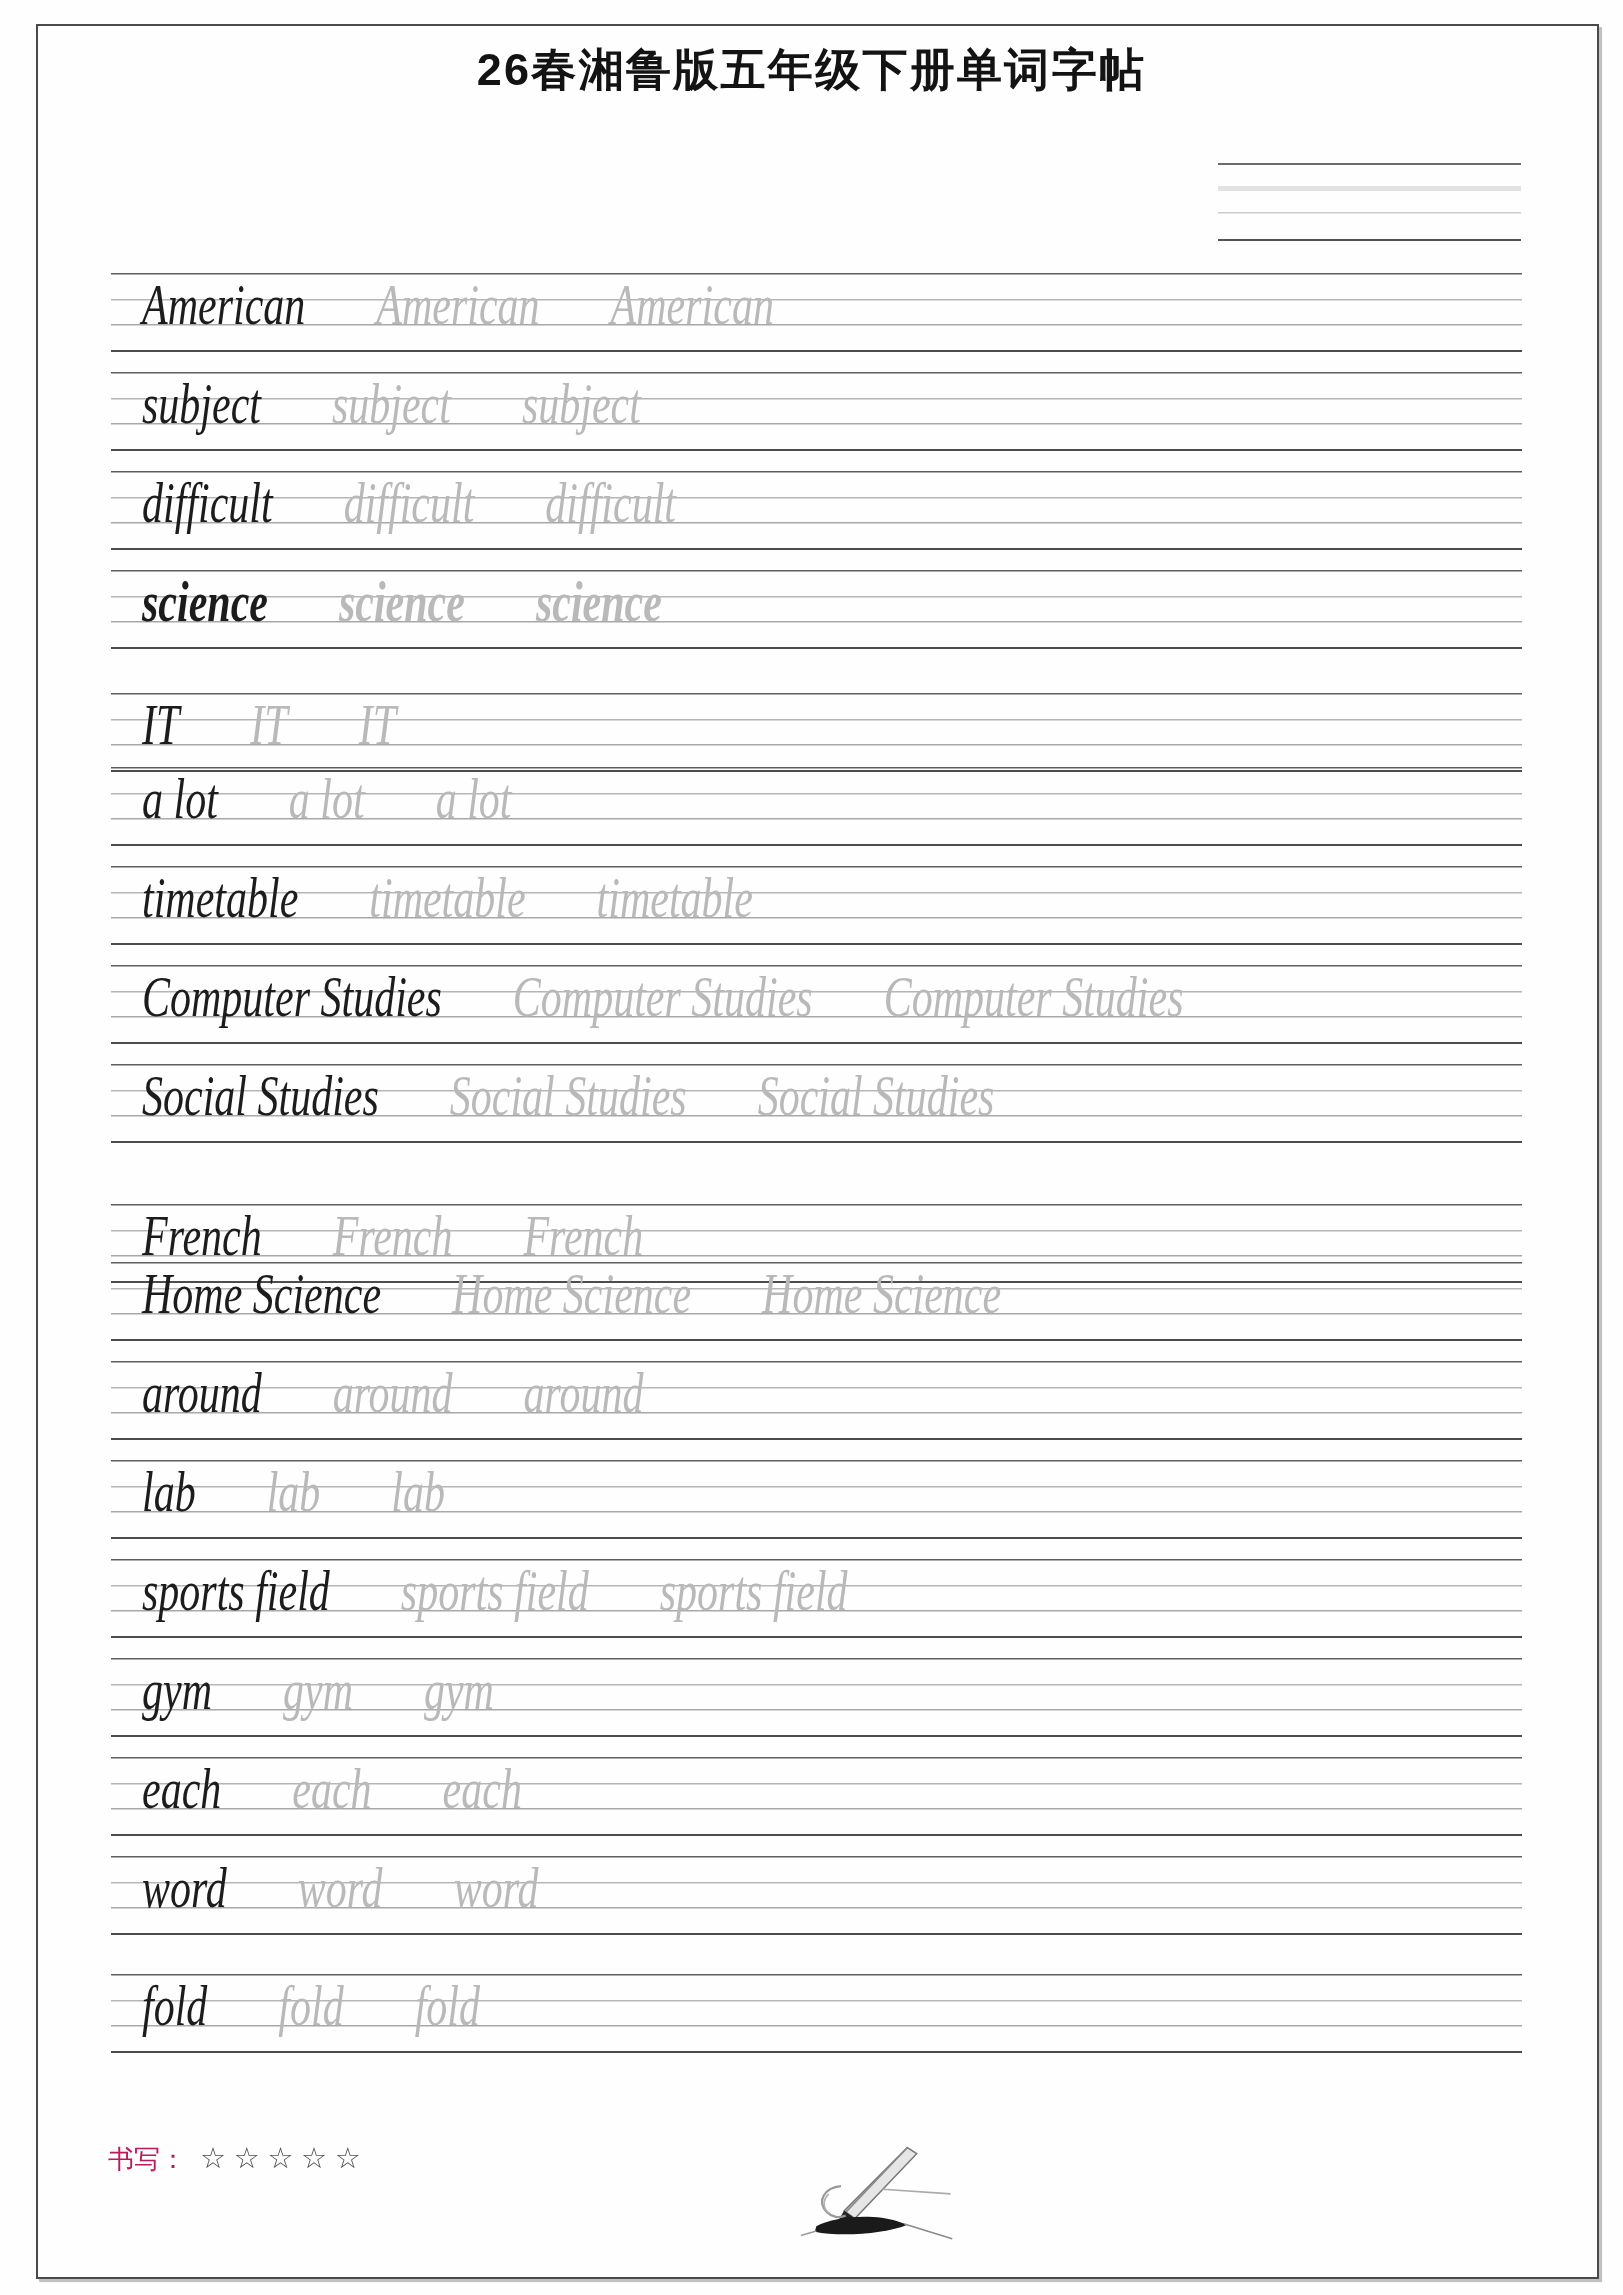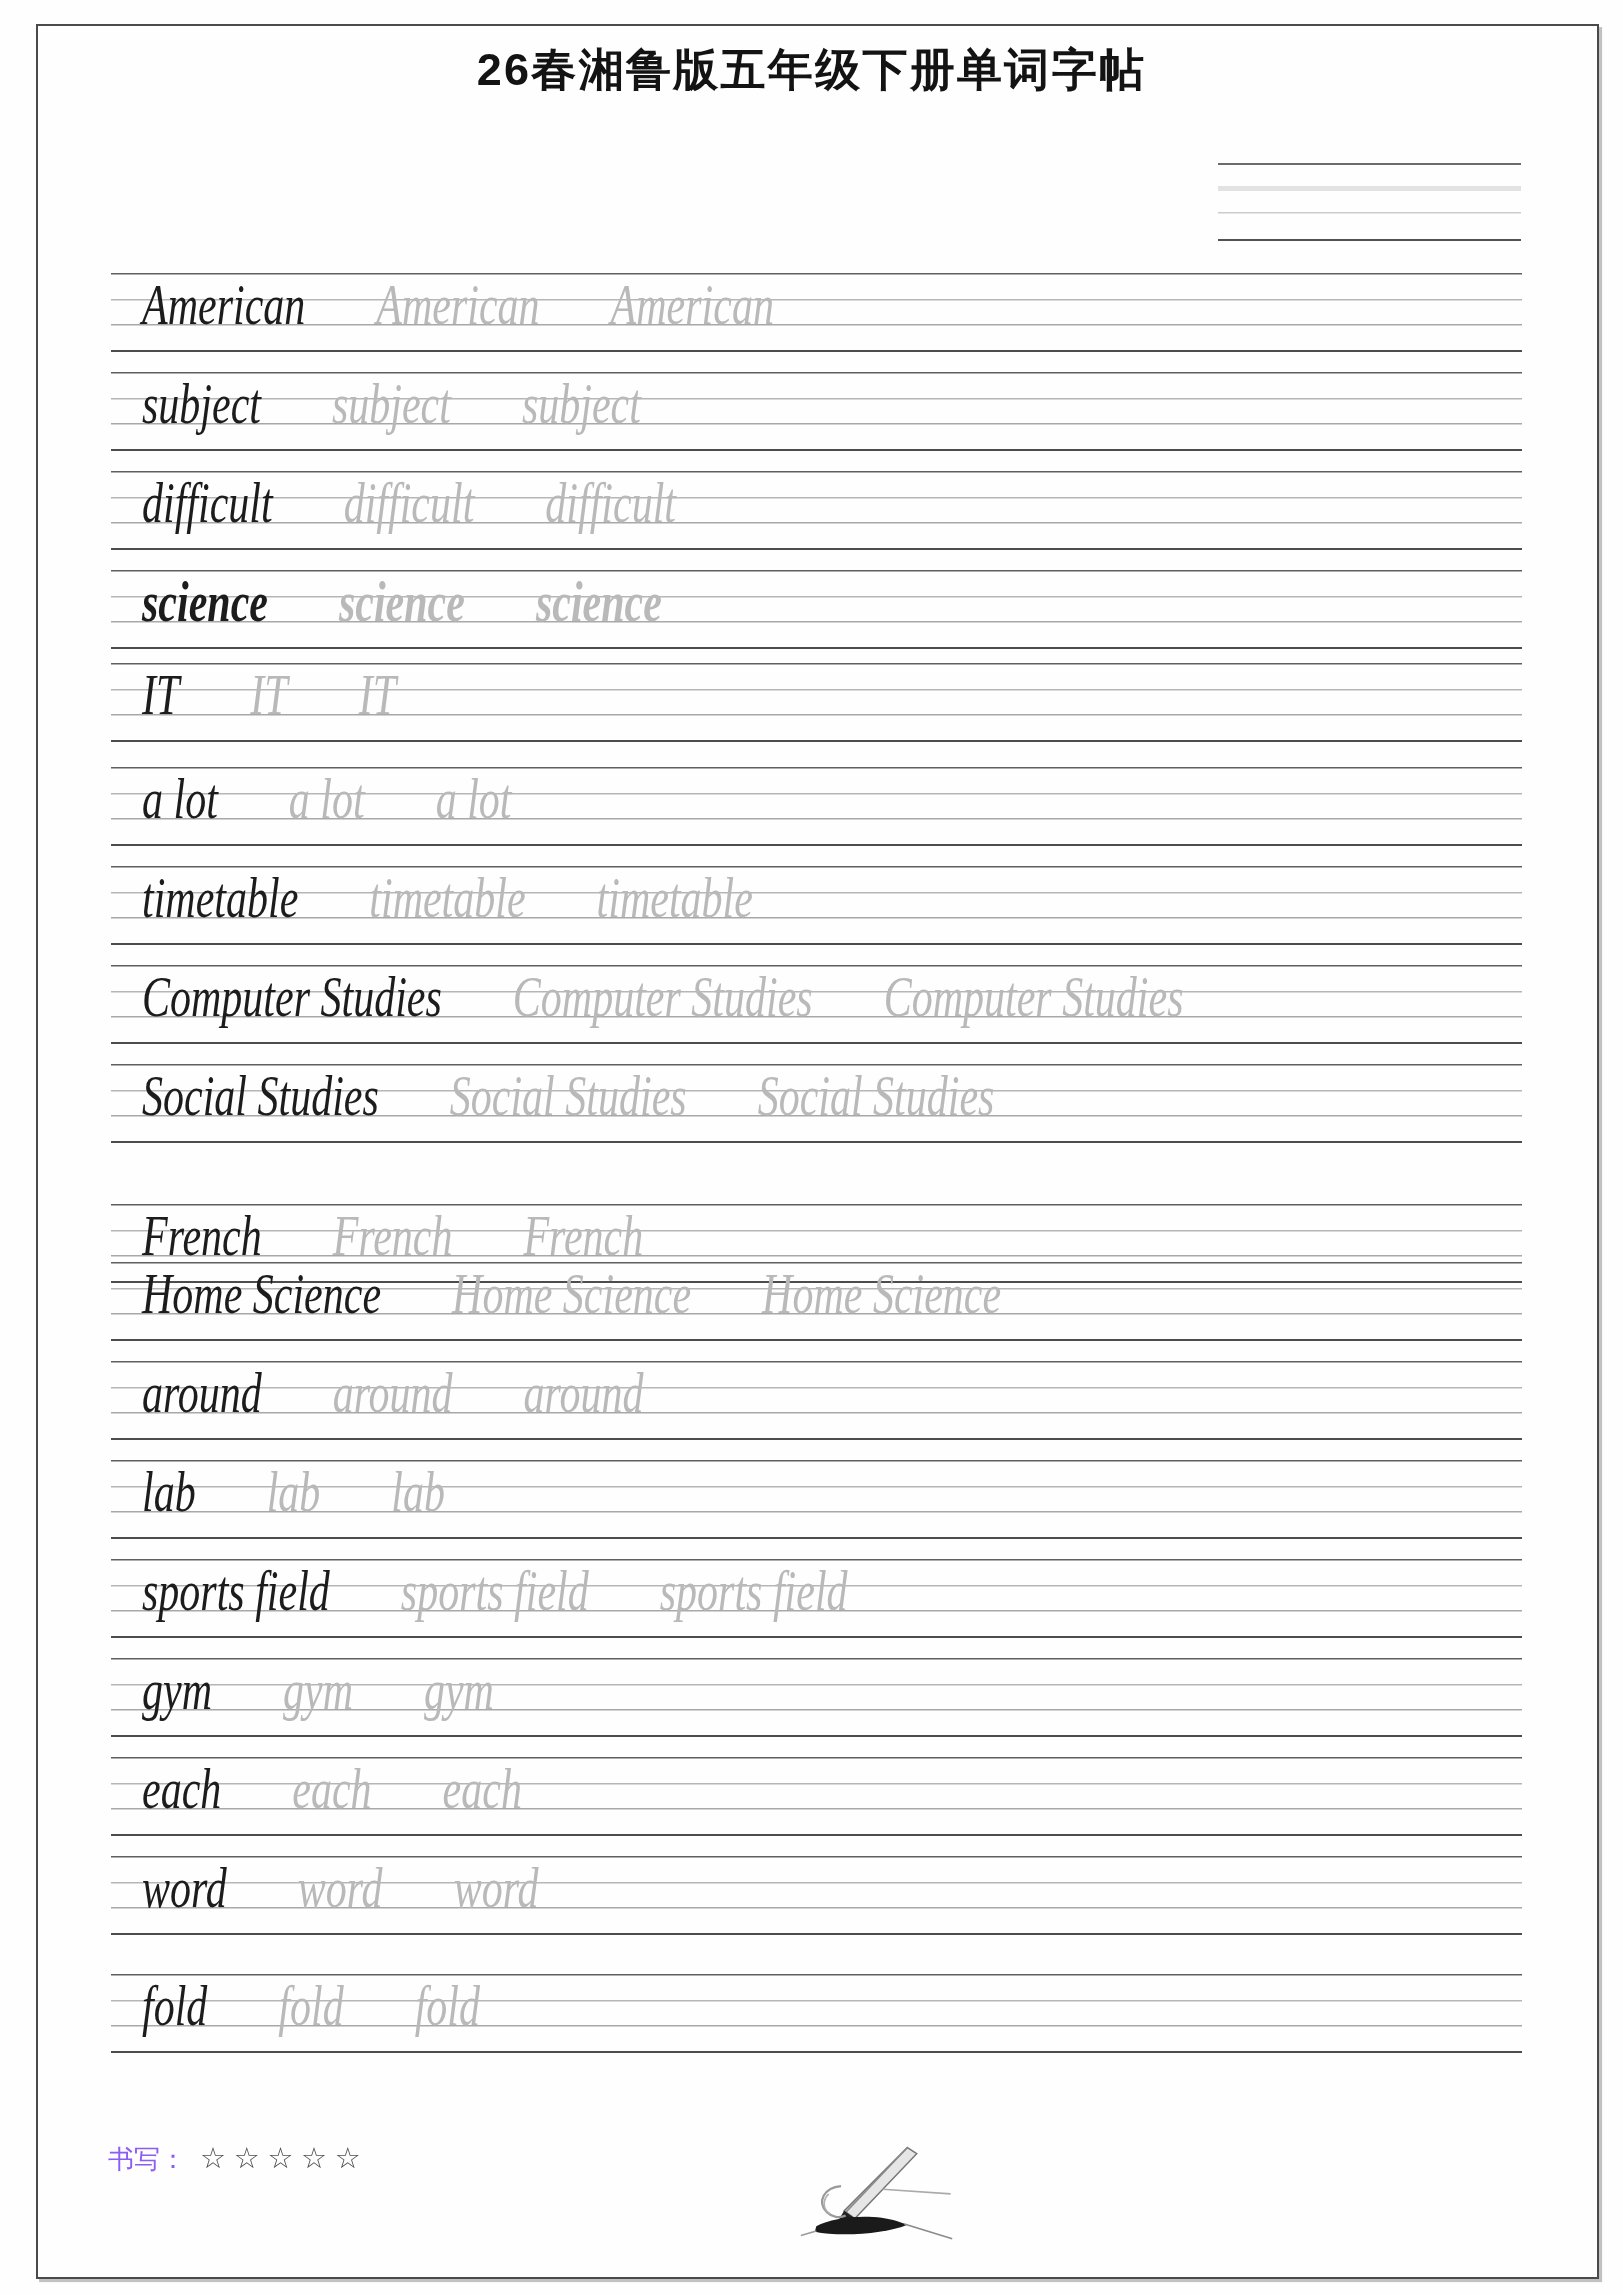--- a/index.html
+++ b/index.html
@@ -67,21 +67,21 @@
     transform:scaleY(1.35);transform-origin:0 36px;
   }
   .w.main{color:var(--ink,#1c1c1c);}
   .w.trace{color:var(--trace,#b9b9b9);}
   .footer{
     position:absolute;left:108px;top:2141px;
     display:flex;align-items:baseline;gap:14px;
   }
   .footer .cn{
     font-family:Liberation Mono, monospace;
-    font-size:26px;color:#8b5cf6;
+    font-size:26px;color:#be185d;
   }
   .footer .stars{
     font-family:"DejaVu Sans",sans-serif;
     font-size:29px;color:#4f4f4f;letter-spacing:7.7px;
   }
   .pen{position:absolute;left:790px;top:2146px;width:170px;height:105px;}
 </style>
 </head>
 <body>
 
@@ -115,21 +115,21 @@
           <span class="w trace">difficult</span>
         </div>
       </div>
       <div class="row" style="top: 570px; font-weight: bold;">
         <div class="words">
           <span class="w main">science</span>
           <span class="w trace">science</span>
           <span class="w trace">science</span>
         </div>
       </div>
-      <div class="row" style="top: 663px;">
+      <div class="row" style="top: 693px;">
         <div class="words">
           <span class="w main">IT</span>
           <span class="w trace">IT</span>
           <span class="w trace">IT</span>
         </div>
       </div>
       <div class="row" style="top: 767px; text-align: right;">
         <div class="words">
           <span class="w main">a lot</span>
           <span class="w trace">a lot</span>

